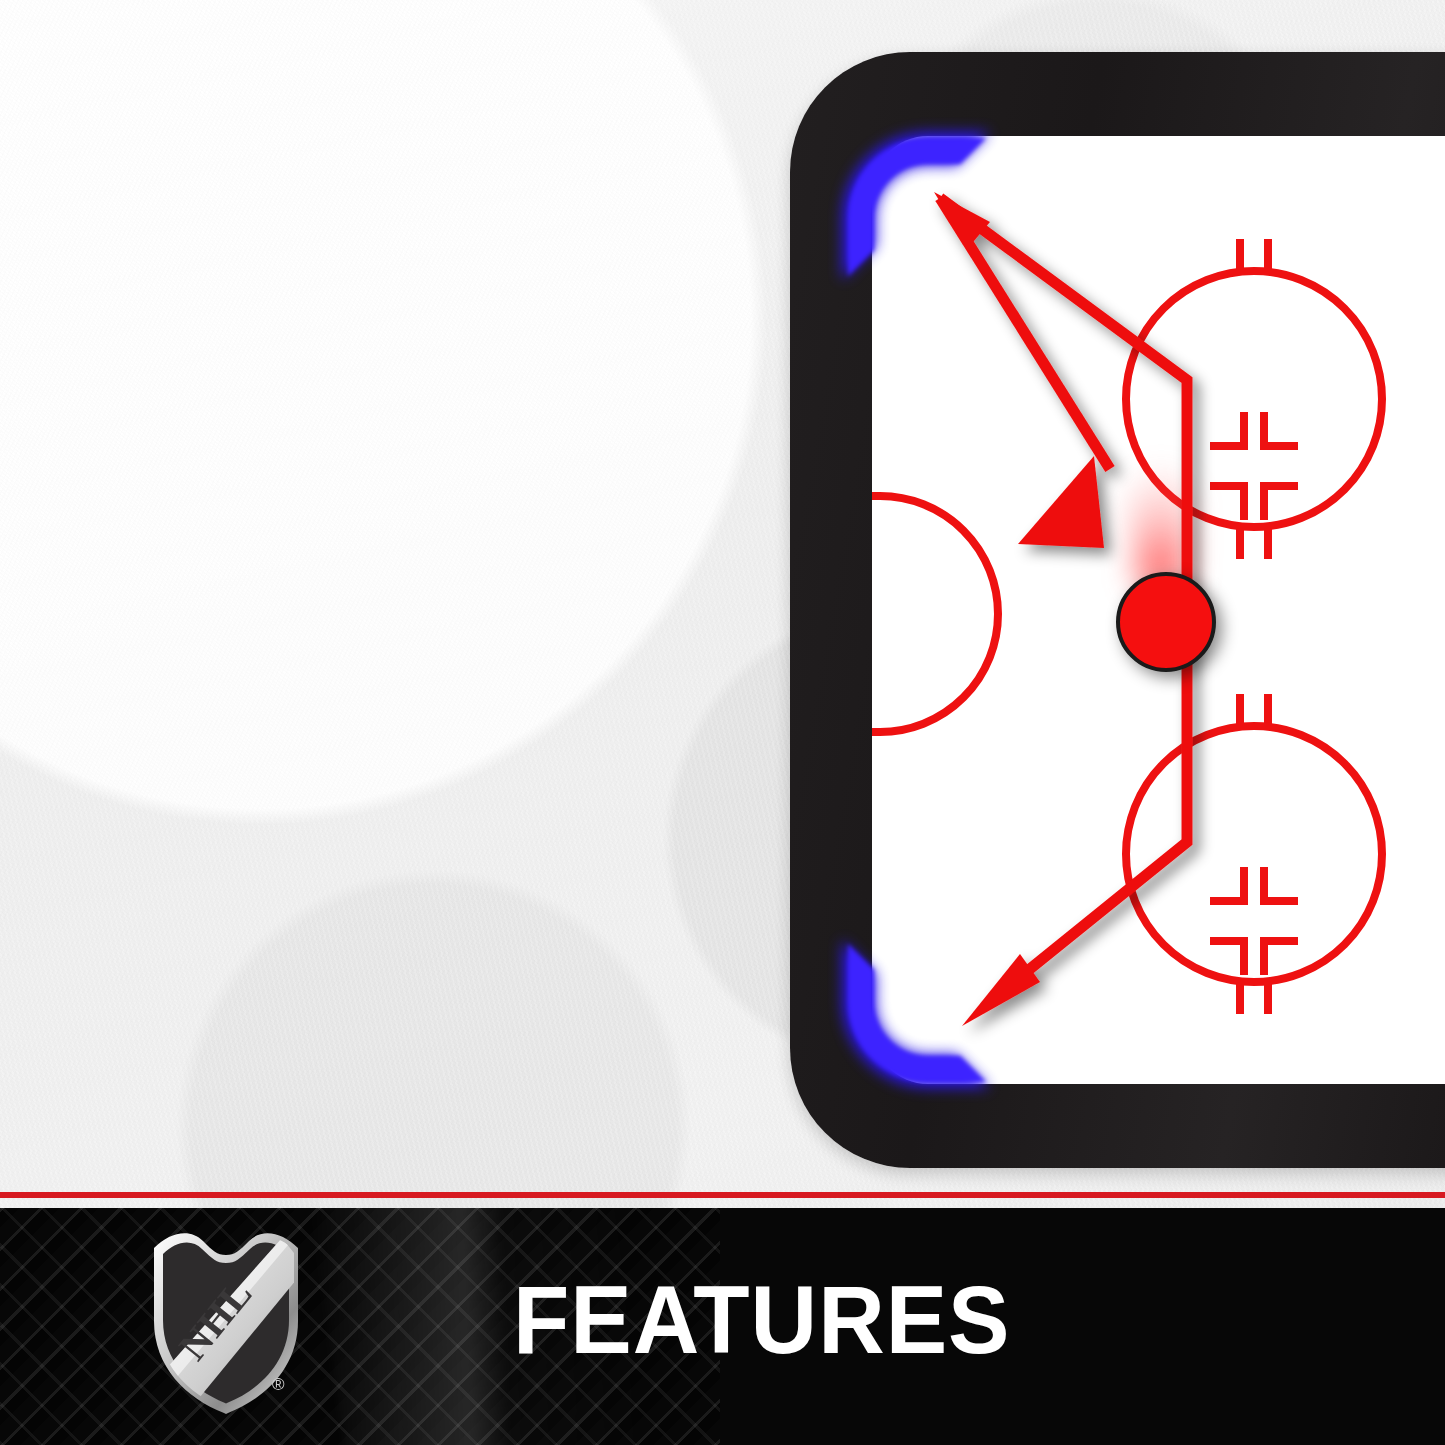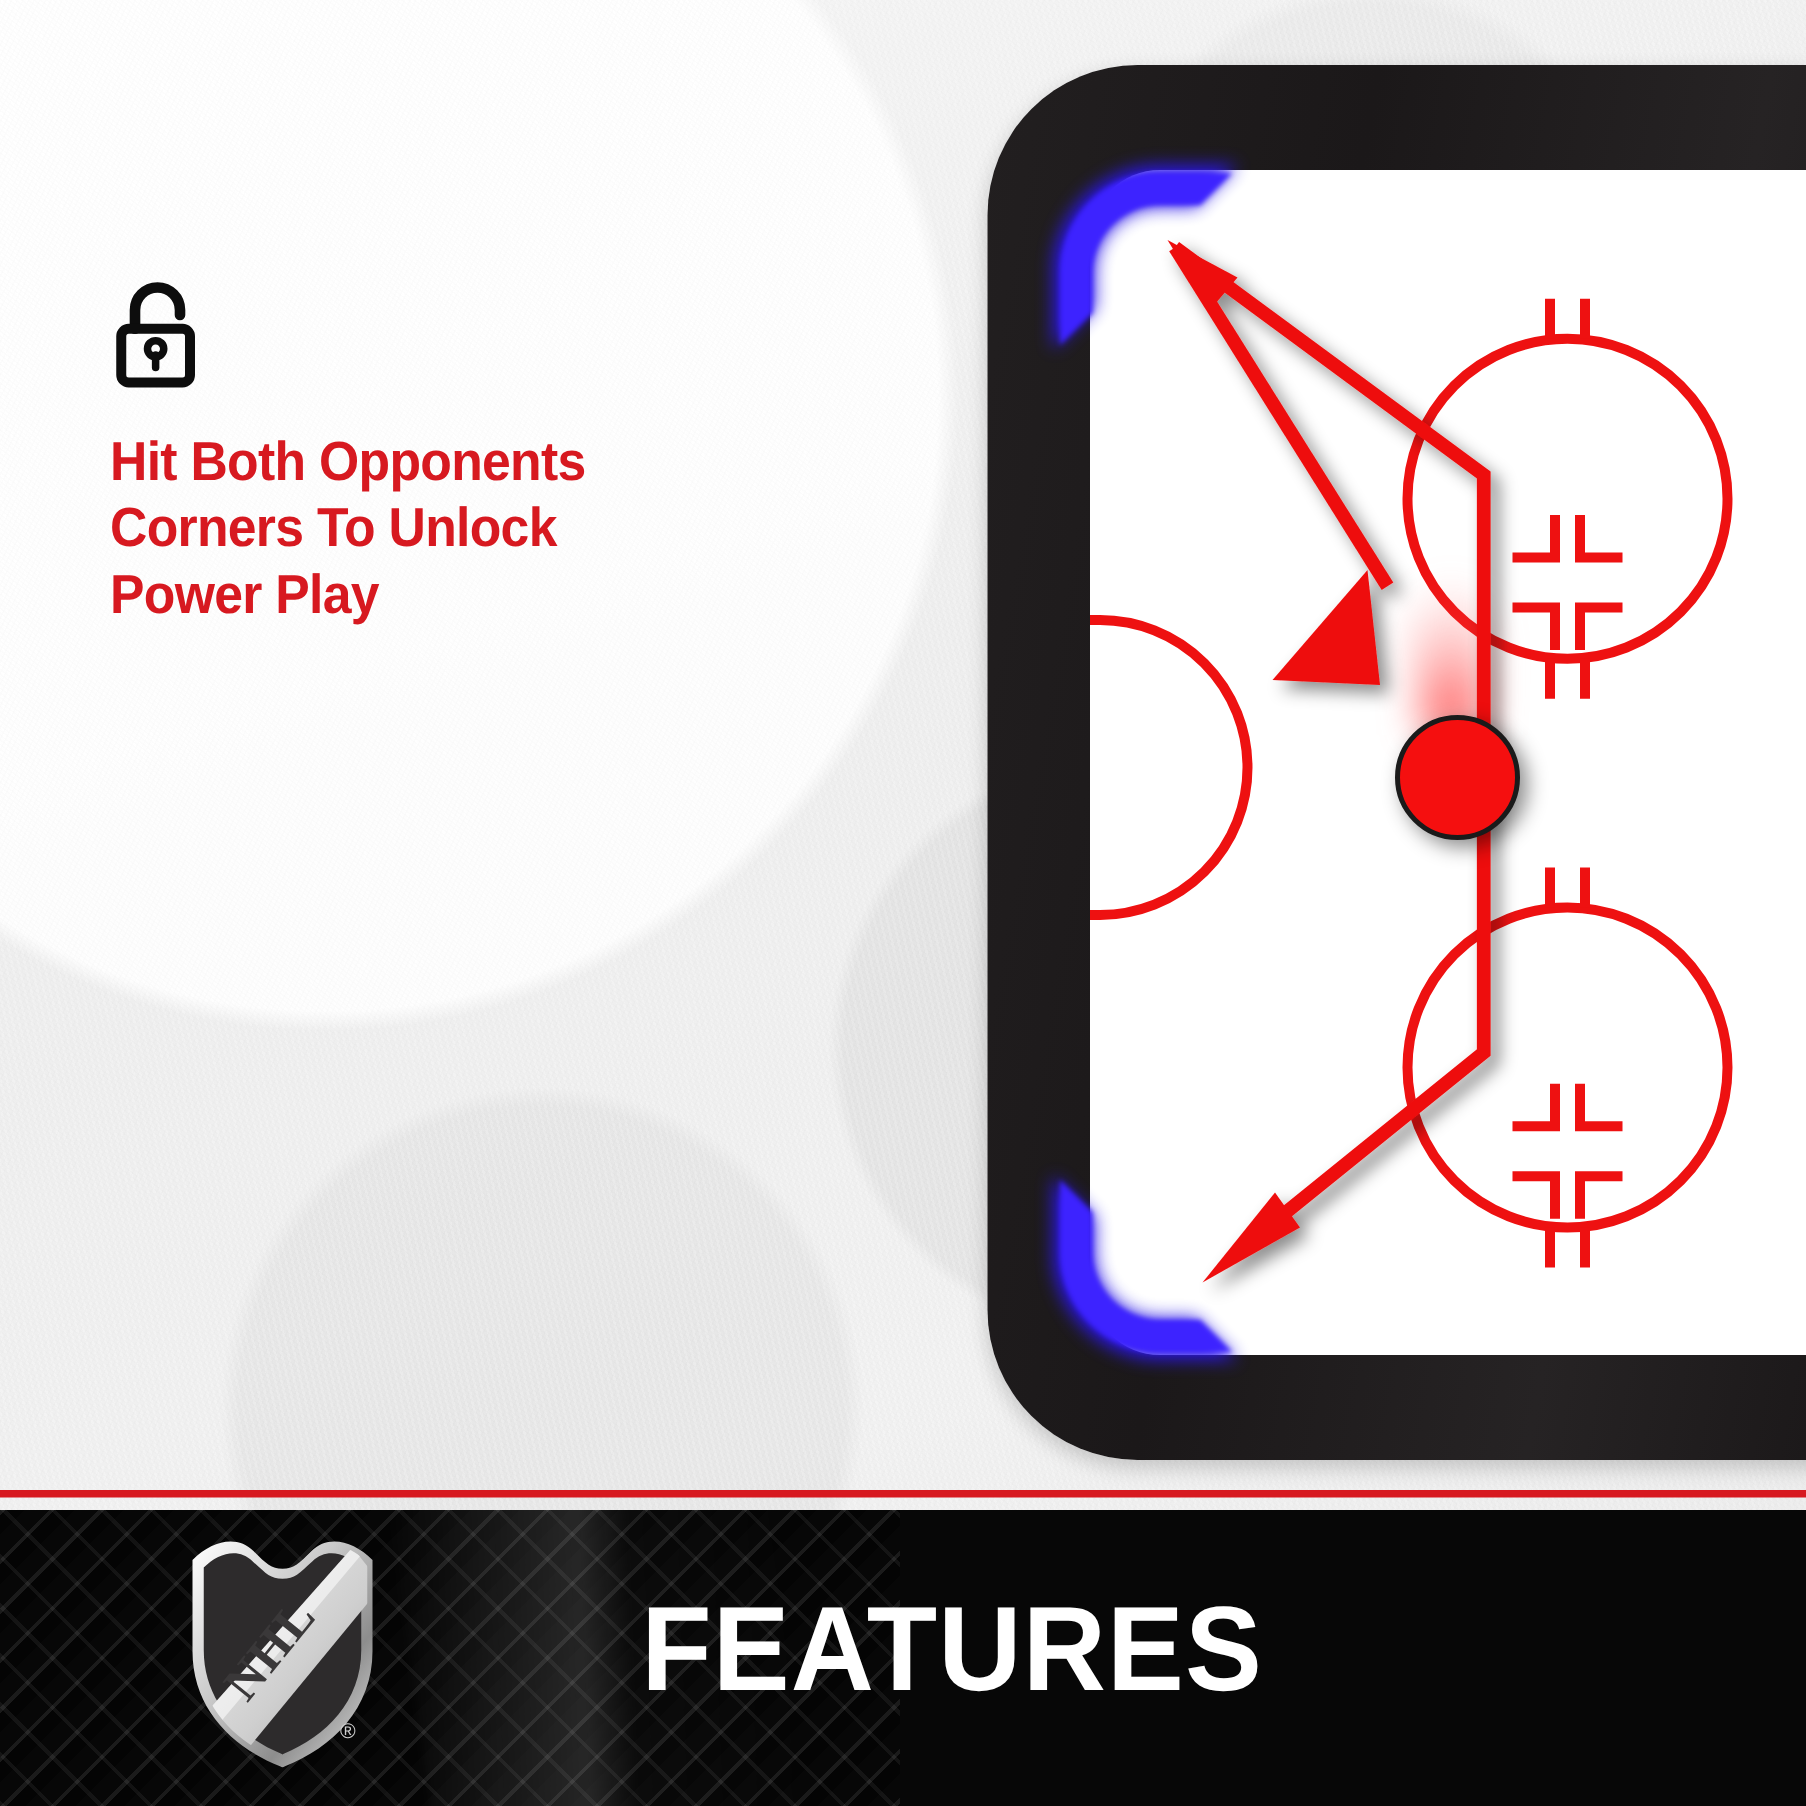--- a/index.html
+++ b/index.html
@@ -172,33 +172,20 @@
 </style>
 </head>
 <body>
 
 <div id="page">
 
   <div id="grain"></div>
 
   <div id="features">
 
-    <div class="feature" style="margin-bottom:88px;">
-      <span class="feature-icon">
-        <svg width="76" height="90" viewBox="0 0 76 90" fill="none">
-          <path d="M20 41 V26 a18 18 0 0 1 36 0 v4" stroke="#0d0d0d" stroke-width="8.5" stroke-linecap="round" fill="none"></path>
-          <rect x="9" y="41" width="55" height="43" rx="6" stroke="#0d0d0d" stroke-width="8" fill="none"></rect>
-          <circle cx="36.5" cy="57" r="6.5" stroke="#0d0d0d" stroke-width="6" fill="none"></circle>
-          <path d="M36.5 62 v10" stroke="#0d0d0d" stroke-width="6" stroke-linecap="round"></path>
-        </svg>
-      </span>
-      <div class="feature-label" style="margin-top:26px;">Hit Both Opponents
-Corners To Unlock
-Power Play</div>
-    </div>
 
 
   </div>
 
   <div id="table-wrap">
 
     <div id="table-body"></div>
 
     <div id="play-surface">
       <svg id="rink-svg" width="618" height="948" viewBox="0 0 618 948">

